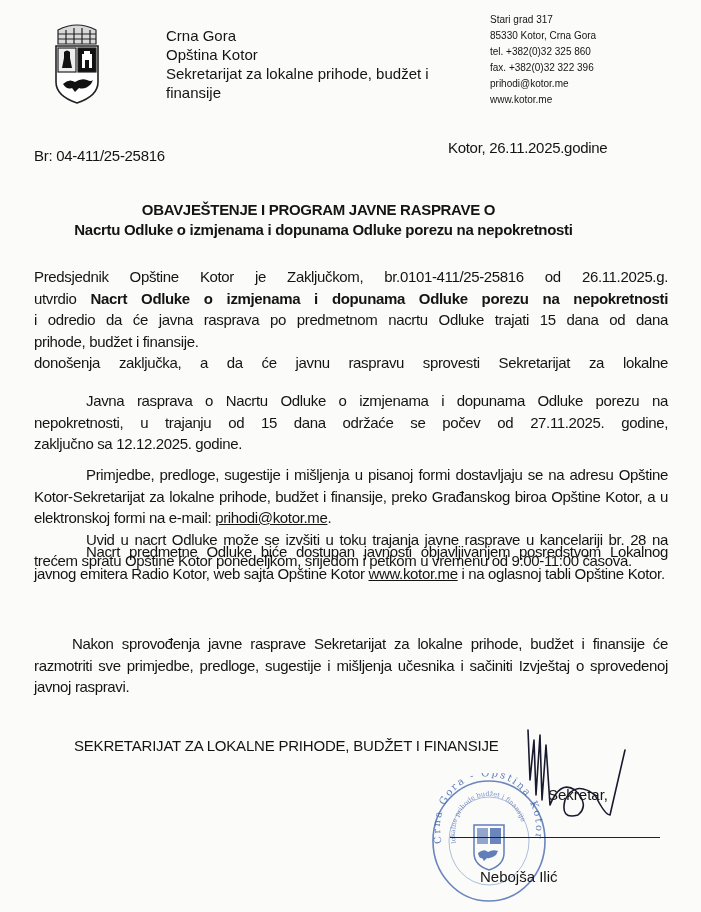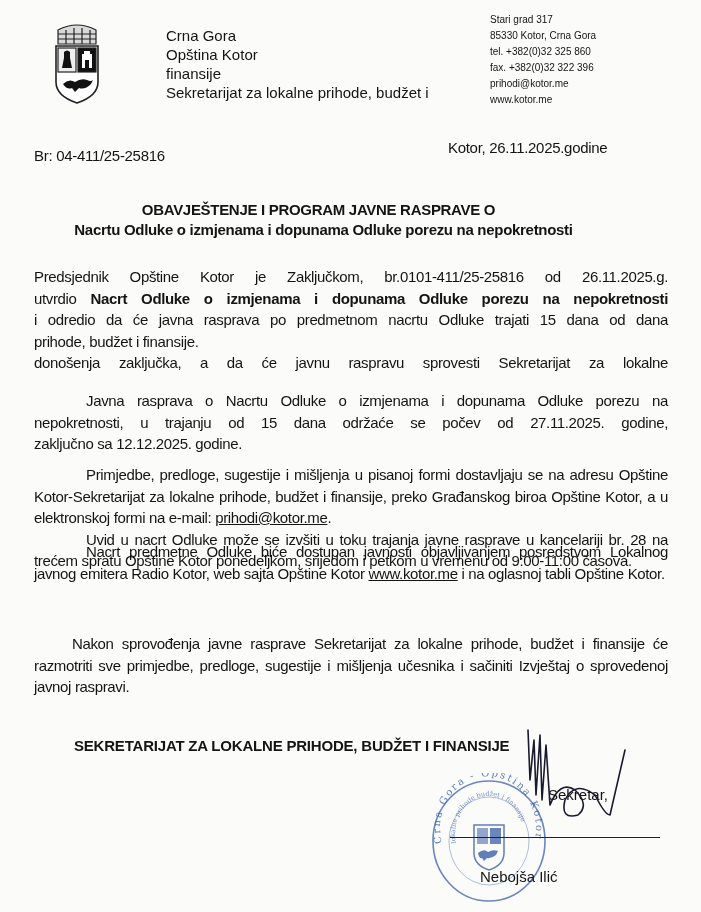--- a/index.html
+++ b/index.html
@@ -33,21 +33,21 @@
   .p3 { top: 464px; }
   .p4 { top: 603px; }
   .p5 { top: 633px; }
   .indent { text-indent: 38px; }
   .indent2 { text-indent: 52px; }
   .u { text-decoration: underline; }
   .b { font-weight: bold; }
   .p1 .line, .p2 .line { display: block; text-align-last: justify; }
   .p1 .line.last, .p2 .line.last { text-align-last: left; }
 
-  .footer-title { left: 74px; top: 737px; font-size: 15px; letter-spacing: -0.2px; white-space: nowrap; font-weight: bold; }
+  .footer-title { left: 74px; top: 737px; font-size: 15px; letter-spacing: -0.2px; white-space: nowrap; }
   .secretary { left: 548px; top: 786px; font-size: 15px; }
   .sig-line { left: 450px; top: 837px; width: 210px; height: 0; border-top: 1.5px solid #222; }
   .signer { left: 480px; top: 868px; font-size: 15px; white-space: nowrap; }
 
   .stamp { left: 428px; top: 773px; width: 122px; height: 130px; }
   .signature { left: 520px; top: 720px; width: 110px; height: 140px; }
 </style>
 </head>
 <body>
 
@@ -69,22 +69,22 @@
     <path d="M10 30 q3 -3 6 0 l0 6 l2 10 l-10 0 l2 -10 z" fill="#111"></path>
     <rect x="28" y="32" width="10" height="14" fill="#fff"></rect>
     <rect x="30" y="29" width="6" height="4" fill="#fff"></rect>
     <rect x="31" y="38" width="4" height="8" fill="#111"></rect>
     <path d="M9 62 q6 -6 12 -2 q6 -4 12 -2 q4 2 6 0 l-2 4 q-6 6 -12 4 l-4 4 l-3 -4 q-5 2 -9 -4z" fill="#111"></path>
   </svg>
 
   <div class="abs org">
     <div>Crna Gora</div>
     <div>Opština Kotor</div>
+    <div>Sekretarijat za lokalne prihode, budžet i</div>
     <div>finansije</div>
-    <div>Sekretarijat za lokalne prihode, budžet i</div>
   </div>
 
   <div class="abs contact">
     <div>Stari grad 317</div>
     <div>85330 Kotor, Crna Gora</div>
     <div>tel. +382(0)32 325 860</div>
     <div>fax. +382(0)32 322 396</div>
     <div>prihodi@kotor.me</div>
     <div>www.kotor.me</div>
   </div>

